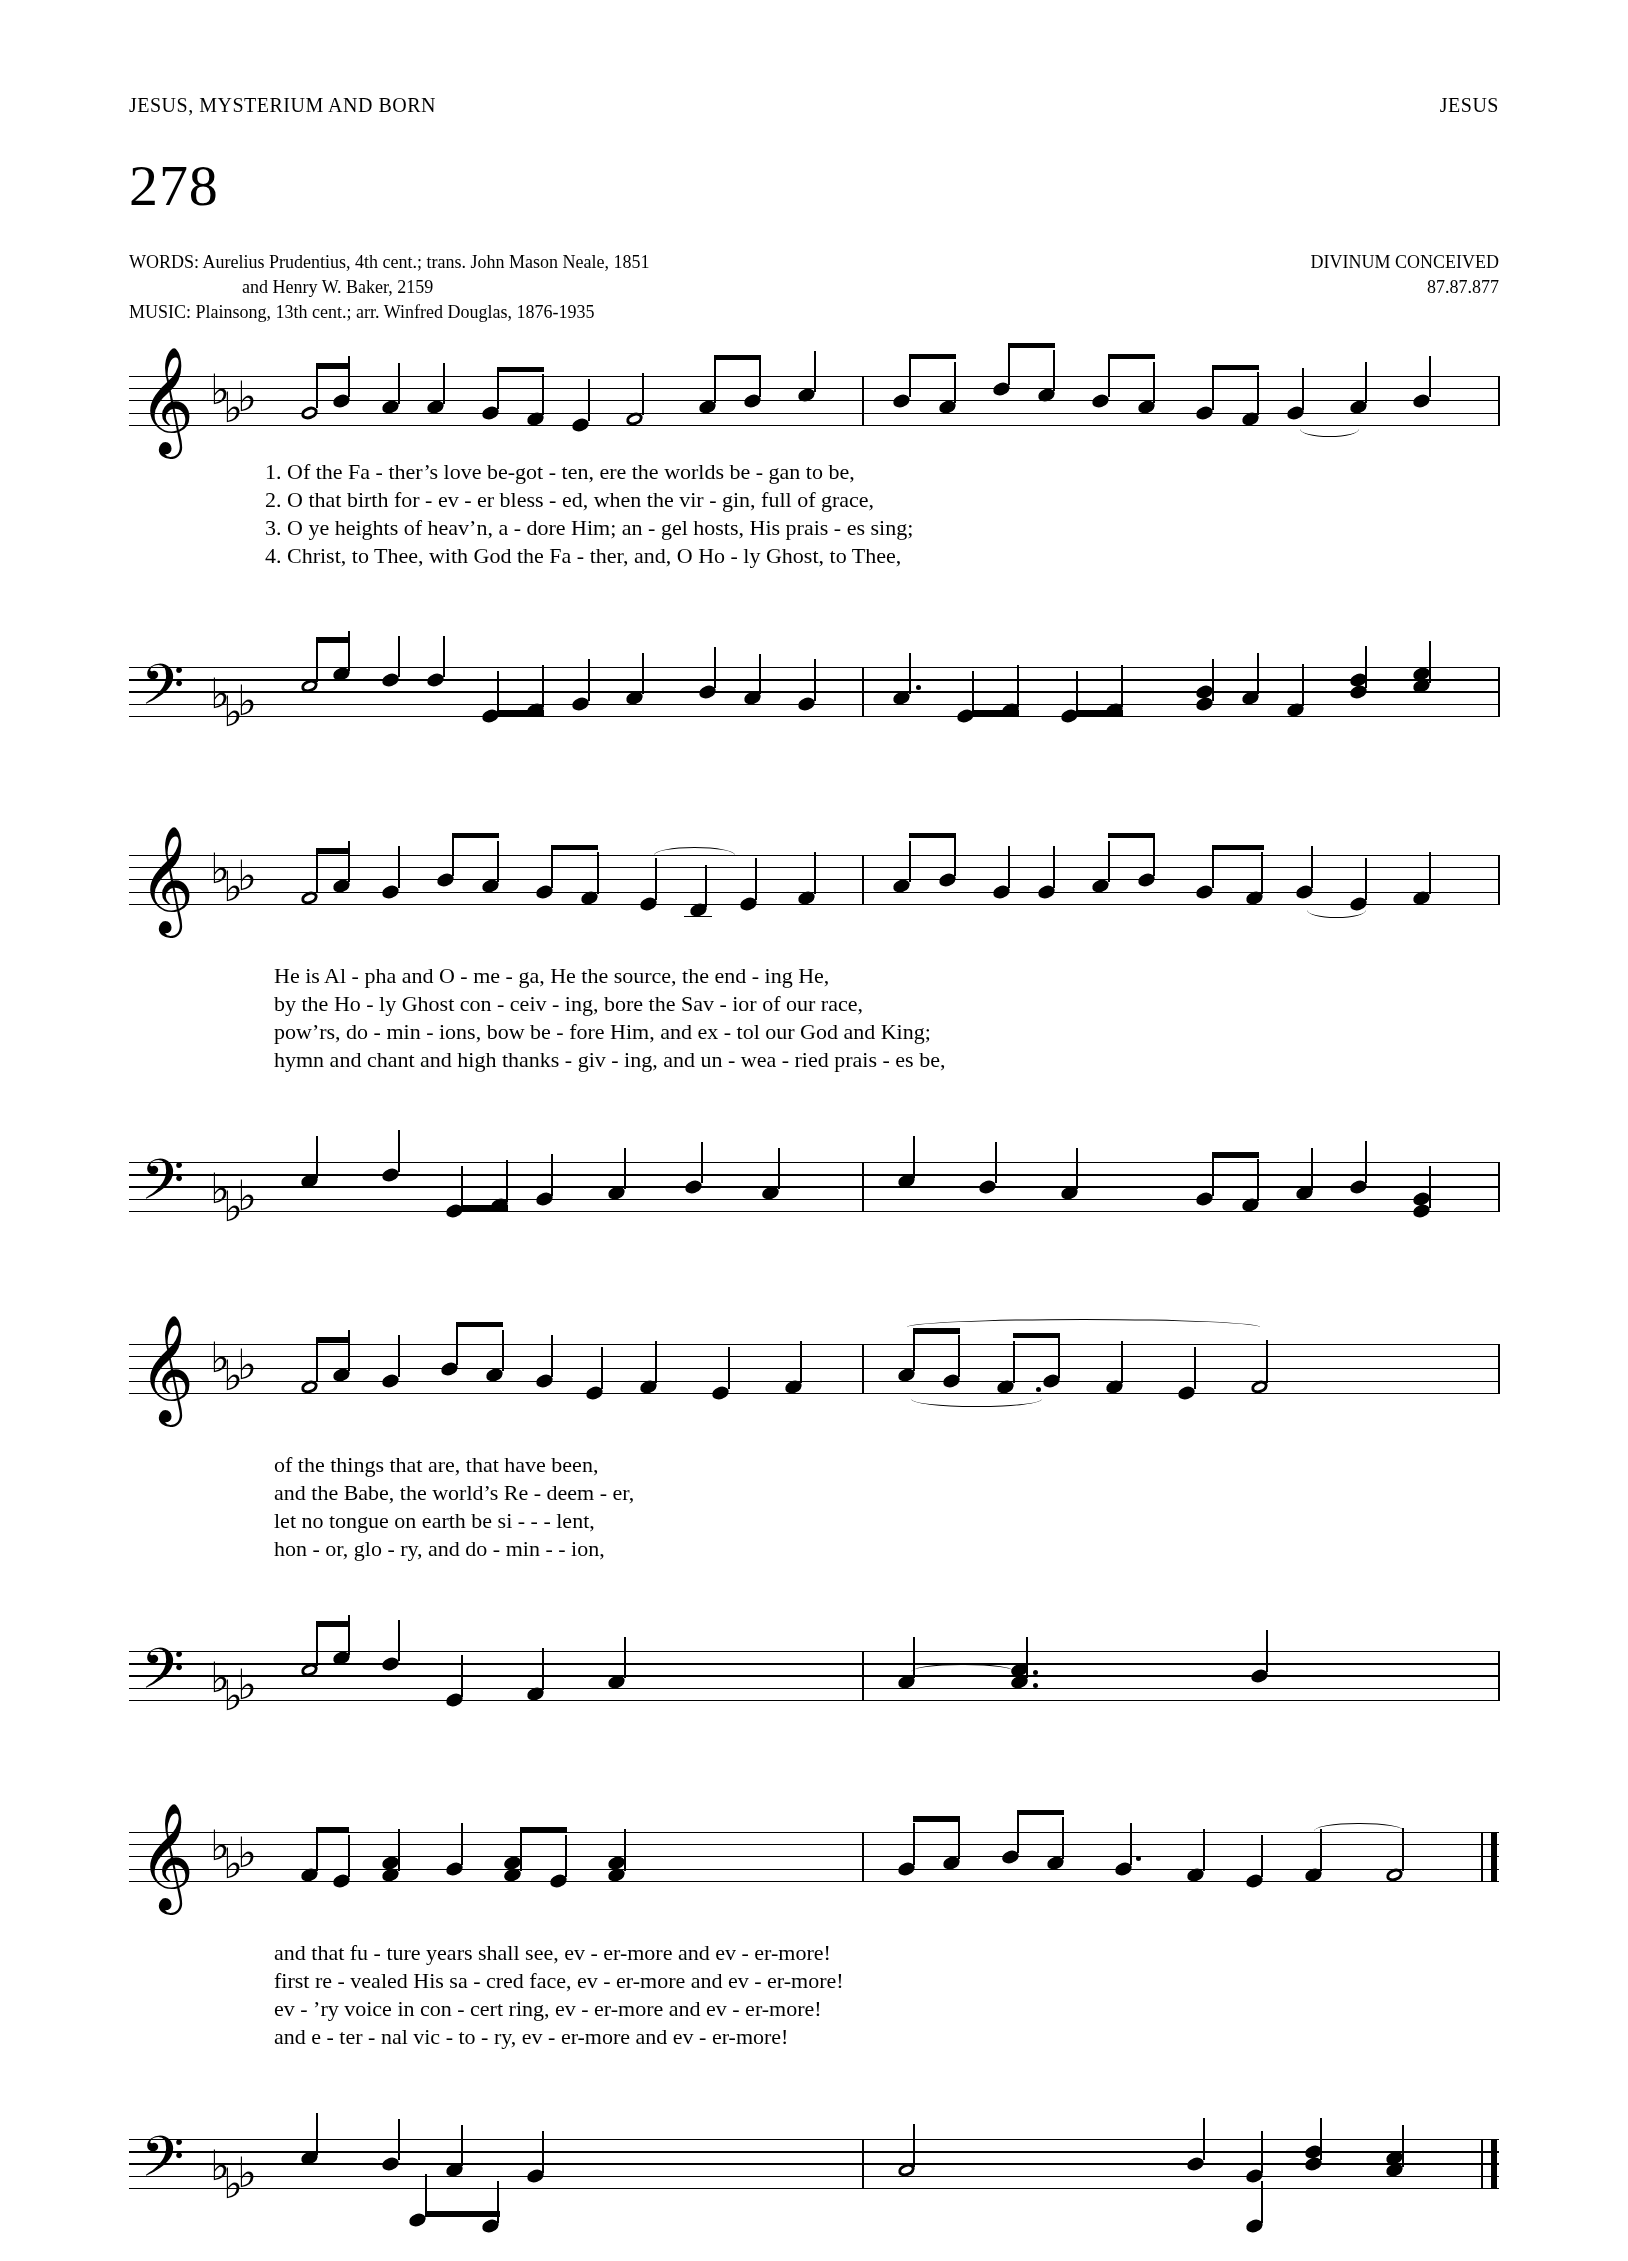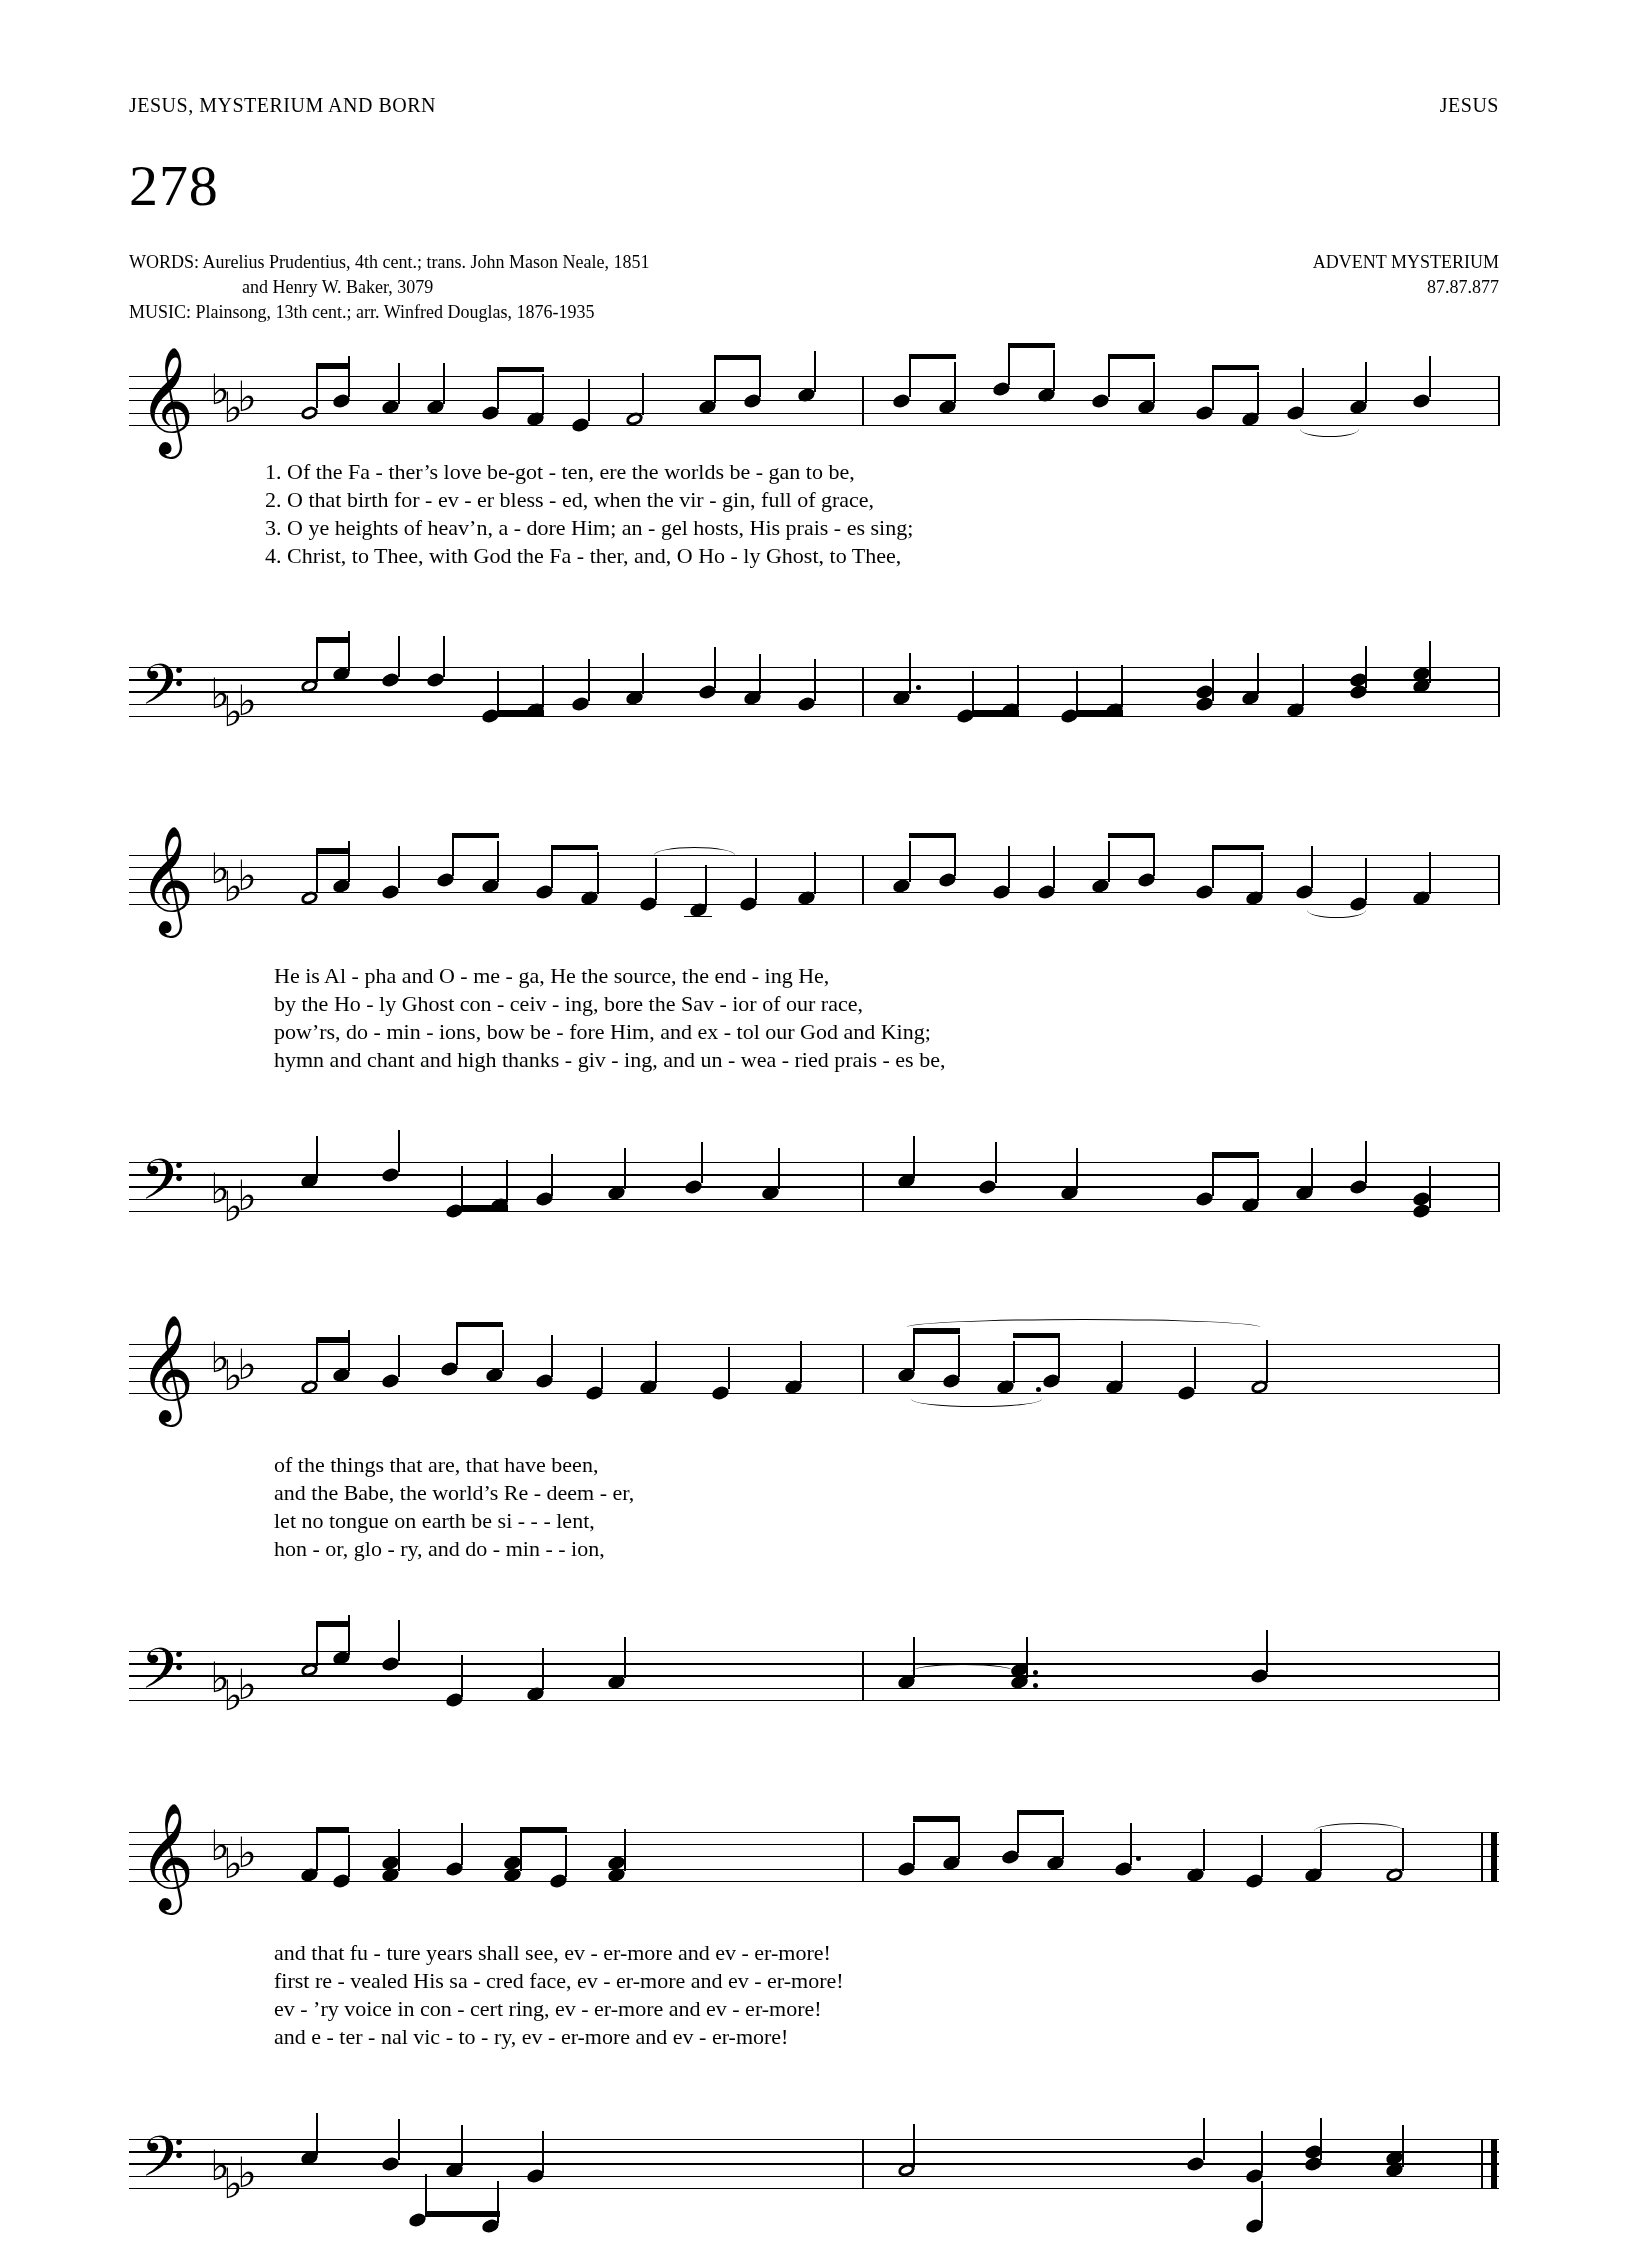--- a/index.html
+++ b/index.html
@@ -183,25 +183,25 @@
 
 <div class="page">
 
   <div class="runhead runhead-left">JESUS, MYSTERIUM AND BORN</div>
   <div class="runhead runhead-right">JESUS</div>
 
   <div class="hymn-number">278</div>
 
   <div class="credits">
     <div>WORDS: Aurelius Prudentius, 4th cent.; trans. John Mason Neale, 1851</div>
-    <div><span class="indent"></span><span>and Henry W. Baker, 3079</span></div>
+    <div><span class="indent"></span><span>and Henry W. Baker, 2159</span></div>
     <div>MUSIC: Plainsong, 13th cent.; arr. Winfred Douglas, 1876-1935</div>
   </div>
   <div class="credits-right">
-    <div>ADVENT MYSTERIUM</div>
+    <div>DIVINUM CONCEIVED</div>
     <div>87.87.877</div>
   </div>
 
   <div class="system" style="top:362px;height:393px;">
 
     <div class="staff" style="top:13.6px;">
       <div class="line l0"></div>
         <div class="line l1"></div>
         <div class="line l2"></div>
         <div class="line l3"></div>

